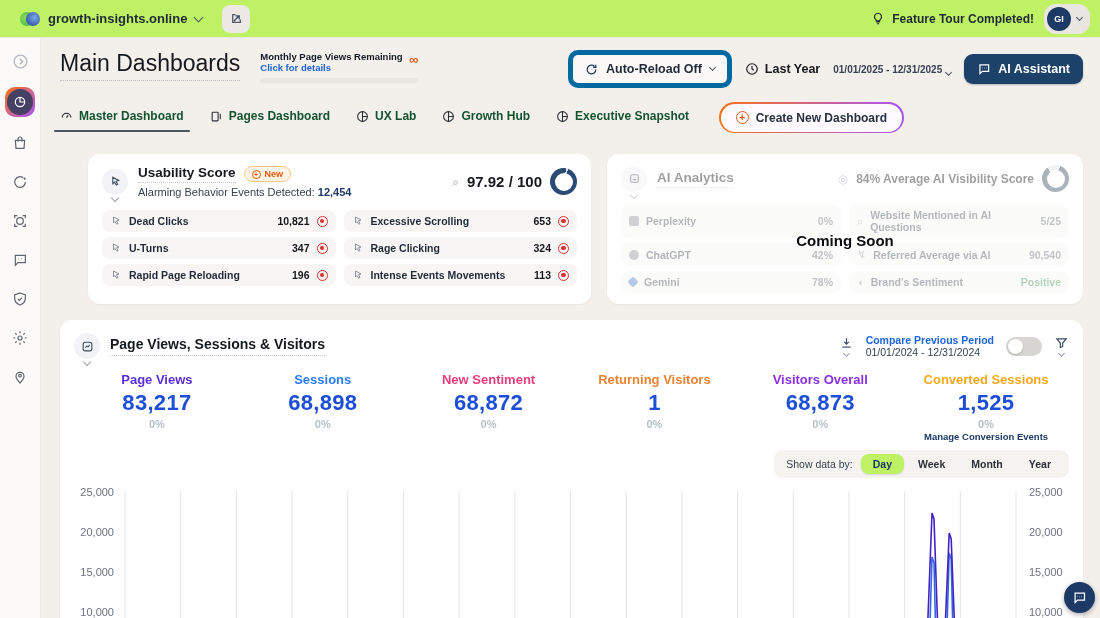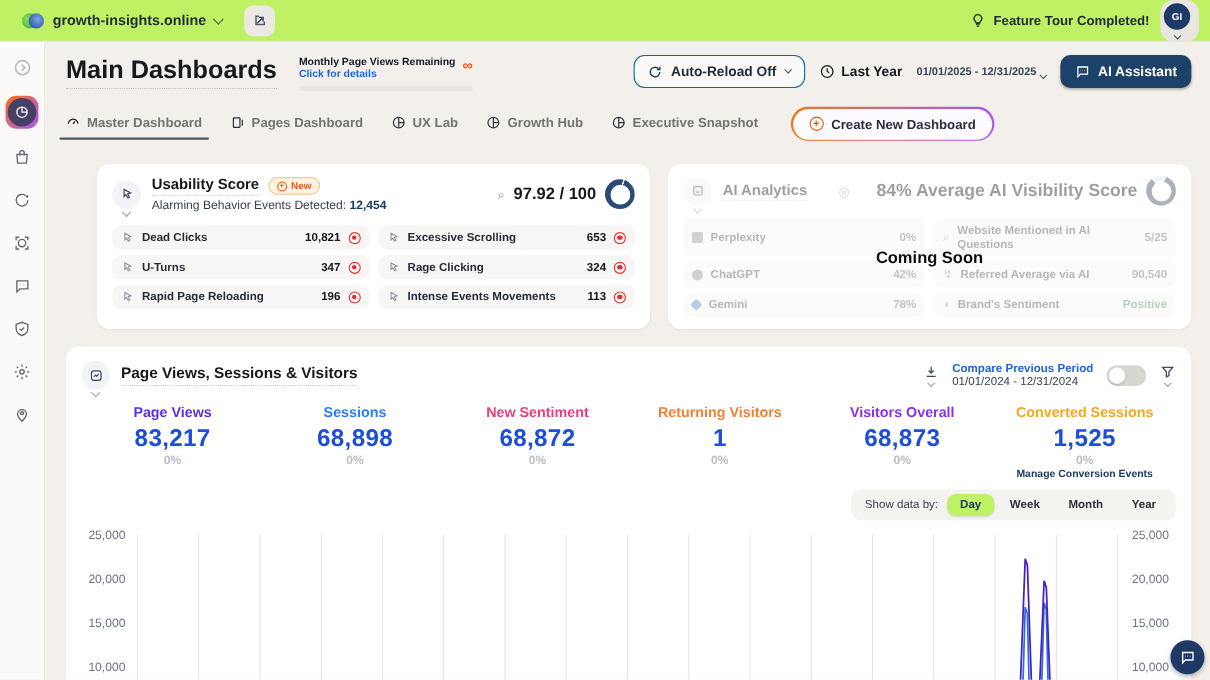--- a/index.html
+++ b/index.html
@@ -12,47 +12,47 @@
   .logo { position:relative; width:20px; height:16px; }
   .logo i { position:absolute; border-radius:50%; width:14px; height:14px; top:1px; }
   .logo i.g1 { left:0; background:radial-gradient(circle at 35% 40%, #7ed957, #2e9e44); opacity:.9; }
   .logo i.g2 { left:6px; background:radial-gradient(circle at 60% 40%, #7aa7e8, #1d3f8f); }
   .site-name { font-size:13px; font-weight:bold; color:#1f2937; }
   .chev { width:7px; height:7px; border-right:1.6px solid #4b5563; border-bottom:1.6px solid #4b5563; transform:rotate(45deg); display:inline-block; margin-top:-3px; }
   .chev.sm { width:5px; height:5px; }
   .openbtn { width:28px; height:28px; background:#ece9e5; border-radius:8px; display:flex; align-items:center; justify-content:center; margin-left:10px; cursor:pointer; }
   .topbar-right { margin-left:auto; display:flex; align-items:center; gap:10px; }
   .tour { display:flex; align-items:center; gap:7px; font-size:12px; font-weight:bold; color:#1f2937; }
-  .avatar-pill { display:flex; align-items:center; gap:6px; background:#e9e5e1; border-radius:12px; padding:3px 8px 3px 3px; cursor:pointer;flex-direction:column; }
+  .avatar-pill { display:flex; align-items:center; gap:6px; background:#e9e5e1; border-radius:12px; padding:3px 8px 3px 3px; cursor:pointer; }
   .avatar { width:24px; height:24px; border-radius:50%; background:#1d3a66; color:#fff; font-size:9px; font-weight:bold; display:flex; align-items:center; justify-content:center; }
 
   
   .sidebar { position:absolute; top:38px; left:0; bottom:0; width:41px; background:#fbfaf8; border-right:1px solid #ecea e6; border-right:1px solid #eceae6; display:flex; flex-direction:column; align-items:center; padding-top:10px; gap:13px; }
   .sb-item { width:26px; height:26px; display:flex; align-items:center; justify-content:center; cursor:pointer; color:#6b7280; }
   .sb-active-wrap { padding:2px; border-radius:10px; background:linear-gradient(135deg,#f97316,#a855f7); cursor:pointer; }
   .sb-active { width:26px; height:26px; border-radius:50%; background:#454064; display:flex; align-items:center; justify-content:center; }
 
   
   .main { position:absolute; left:41px; top:38px; right:0; bottom:0; padding:12px 17px 0 19px; }
   .hdr-row { display:flex; align-items:flex-start; }
-  .page-title { font-size:23px; font-weight:bold; color:#15181d; border-bottom:1.5px dotted #b9bec6; padding-bottom:3px; }
+  .page-title { font-size:23px; font-weight:normal; color:#15181d; border-bottom:1.5px dotted #b9bec6; padding-bottom:3px; }
   .usage { margin-left:20px; width:158px; position:relative; padding-top:1px; }
   .usage-title { font-size:9.5px; font-weight:bold; color:#111827; }
   .usage-link { font-size:9.5px; color:#1c64d9; font-weight:bold; cursor:pointer; }
   .usage-inf { position:absolute; right:0; top:2px; color:#e8590c; font-size:13px; font-weight:bold; }
   .usage-bar { margin-top:5px; height:5px; border-radius:3px; background:#e9e6e2; }
   .hdr-controls { margin-left:auto; display:flex; align-items:center; gap:13px; }
-  .reload-pill { display:flex; align-items:center; gap:8px; background:#faf9f7; border:1px solid #0369a1; border-radius:10px; padding:7px 12px; font-size:12.5px; font-weight:bold; color:#1f2937; cursor:pointer; }
+  .reload-pill { display:flex; align-items:center; gap:8px; background:#faf9f7; border:5px solid #0369a1; border-radius:10px; padding:7px 12px; font-size:12.5px; font-weight:bold; color:#1f2937; cursor:pointer; }
   .lastyear { display:flex; align-items:center; gap:6px; font-size:12.5px; font-weight:bold; color:#15181d; cursor:pointer; }
   .daterange { font-size:10px; font-weight:bold; color:#374151; display:flex; align-items:flex-end; gap:4px; cursor:pointer; }
   .ai-btn { display:flex; align-items:center; gap:7px; background:#1d4269; color:#fff; font-size:12.5px; font-weight:bold; border:none; border-radius:9px; padding:8px 13px; cursor:pointer; box-shadow:0 1px 2px rgba(0,0,0,.25); }
 
   
   .tabs { display:flex; align-items:center; gap:26px; margin-top:14px; }
-  .tab { display:flex; align-items:flex-end; gap:6px; font-size:12px; font-weight:bold; color:#737373; padding-bottom:9px; cursor:pointer; position:relative; }
+  .tab { display:flex; align-items:flex-end; gap:6px; font-size:12px; font-weight:bold; color:#14532d; padding-bottom:9px; cursor:pointer; position:relative; }
   .tab.active::after { content:""; position:absolute; left:-6px; right:-6px; bottom:0; height:2.5px; background:#4b5563; border-radius:2px; }
   .tab-new-wrap { padding:1.5px; border-radius:999px; background:linear-gradient(90deg,#f97316,#a855f7); margin-left:4px; margin-bottom:6px; cursor:pointer; }
   .tab-new { display:flex; align-items:center; gap:7px; background:#fdfbff; border-radius:999px; padding:7px 15px; font-size:12px; font-weight:bold; color:#27303f; }
   .plus-ic { width:13px; height:13px; border:1.4px solid #e8590c; border-radius:50%; color:#e8590c; font-size:10px; line-height:11px; text-align:center; font-weight:bold; }
 
   
   .cards { display:flex; gap:16px; margin-top:15px;padding-left:28px; }
   .card { background:#fff; border-radius:12px; padding:11px 14px; box-shadow:0 1px 2px rgba(40,35,30,.05); }
   .card.usab { width:503px; }
   .card.ai { flex:1; position:relative; }
@@ -69,21 +69,21 @@
   .ring::after { content:""; position:absolute; inset:4.5px; background:#fff; border-radius:50%; }
   .mag { color:#9aa2af; font-size:12px; }
   .metric-grid { display:grid; grid-template-columns:1fr 1fr; column-gap:8px; row-gap:5px; margin-top:12px; }
   .metric { display:flex; align-items:center; gap:7px; background:#f7f6f4; border-radius:8px; padding:5px 8px; }
   .metric-label { font-size:10.5px; font-weight:bold; color:#1f2937; }
   .metric-val { margin-left:auto; font-size:10.5px; font-weight:bold; color:#15181d; }
   .rec { width:11px; height:11px; border:1.6px solid #e03131; border-radius:50%; position:relative; flex:none; cursor:pointer; }
   .rec::after { content:""; position:absolute; inset:2.2px; background:#e03131; border-radius:50%; }
   .cursor-ic { color:#8d939c; flex:none; }
   .ai-fade { opacity:.42; filter:saturate(.6); }
-  .ai-score-lbl { font-size:16px; font-weight:bold; color:#15181d;margin-left:16px; }
+  .ai-score-lbl { font-size:12px; font-weight:bold; color:#15181d; }
   .coming { position:absolute; top:57%; left:50%; transform:translate(-50%,-50%); font-size:15px; font-weight:bold; color:#0b0d10; z-index:3; }
   .ai-val { color:#6b7280; }
   .ai-val.pos { color:#2f9e44; }
   .sq-ic { width:10px; height:10px; background:#8d939c; border-radius:2px; flex:none; }
   .cir-ic { width:10px; height:10px; background:#8d939c; border-radius:50%; flex:none; }
   .dia-ic { width:8px; height:8px; background:#4285f4; transform:rotate(45deg); border-radius:2px; flex:none; }
 
   
   .card.big { margin-top:16px; height:320px; padding:13px 14px; }
   .ov-hd { display:flex; align-items:center; }

